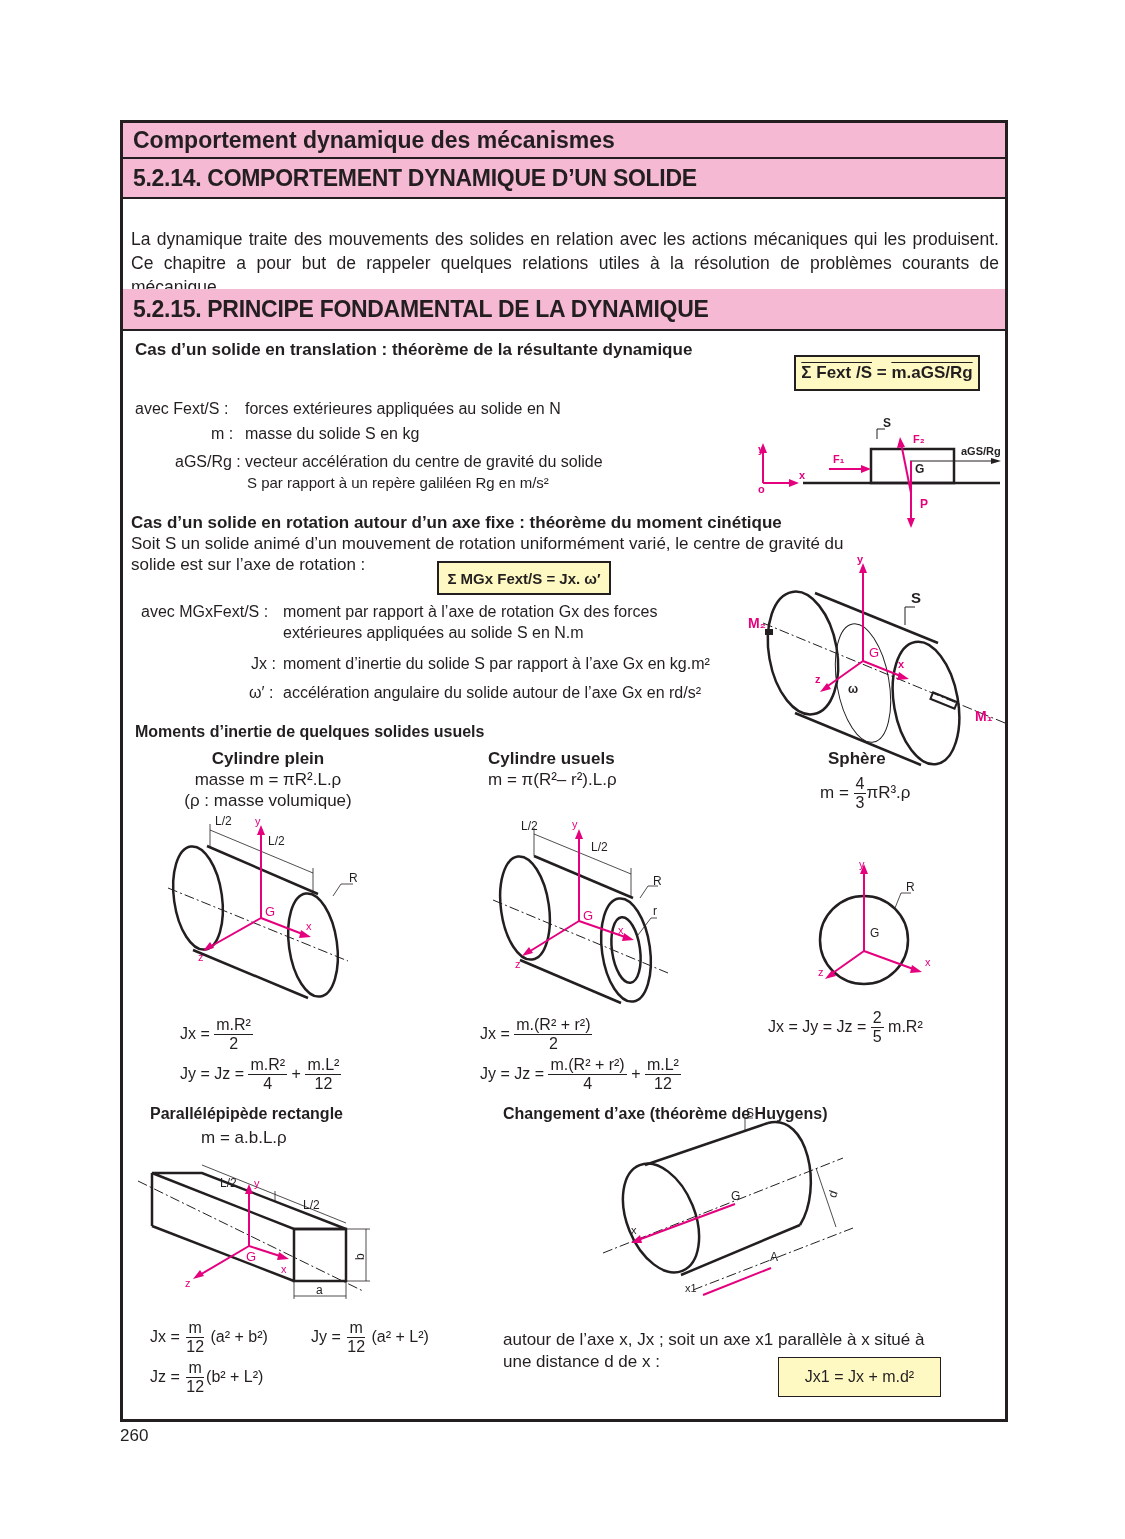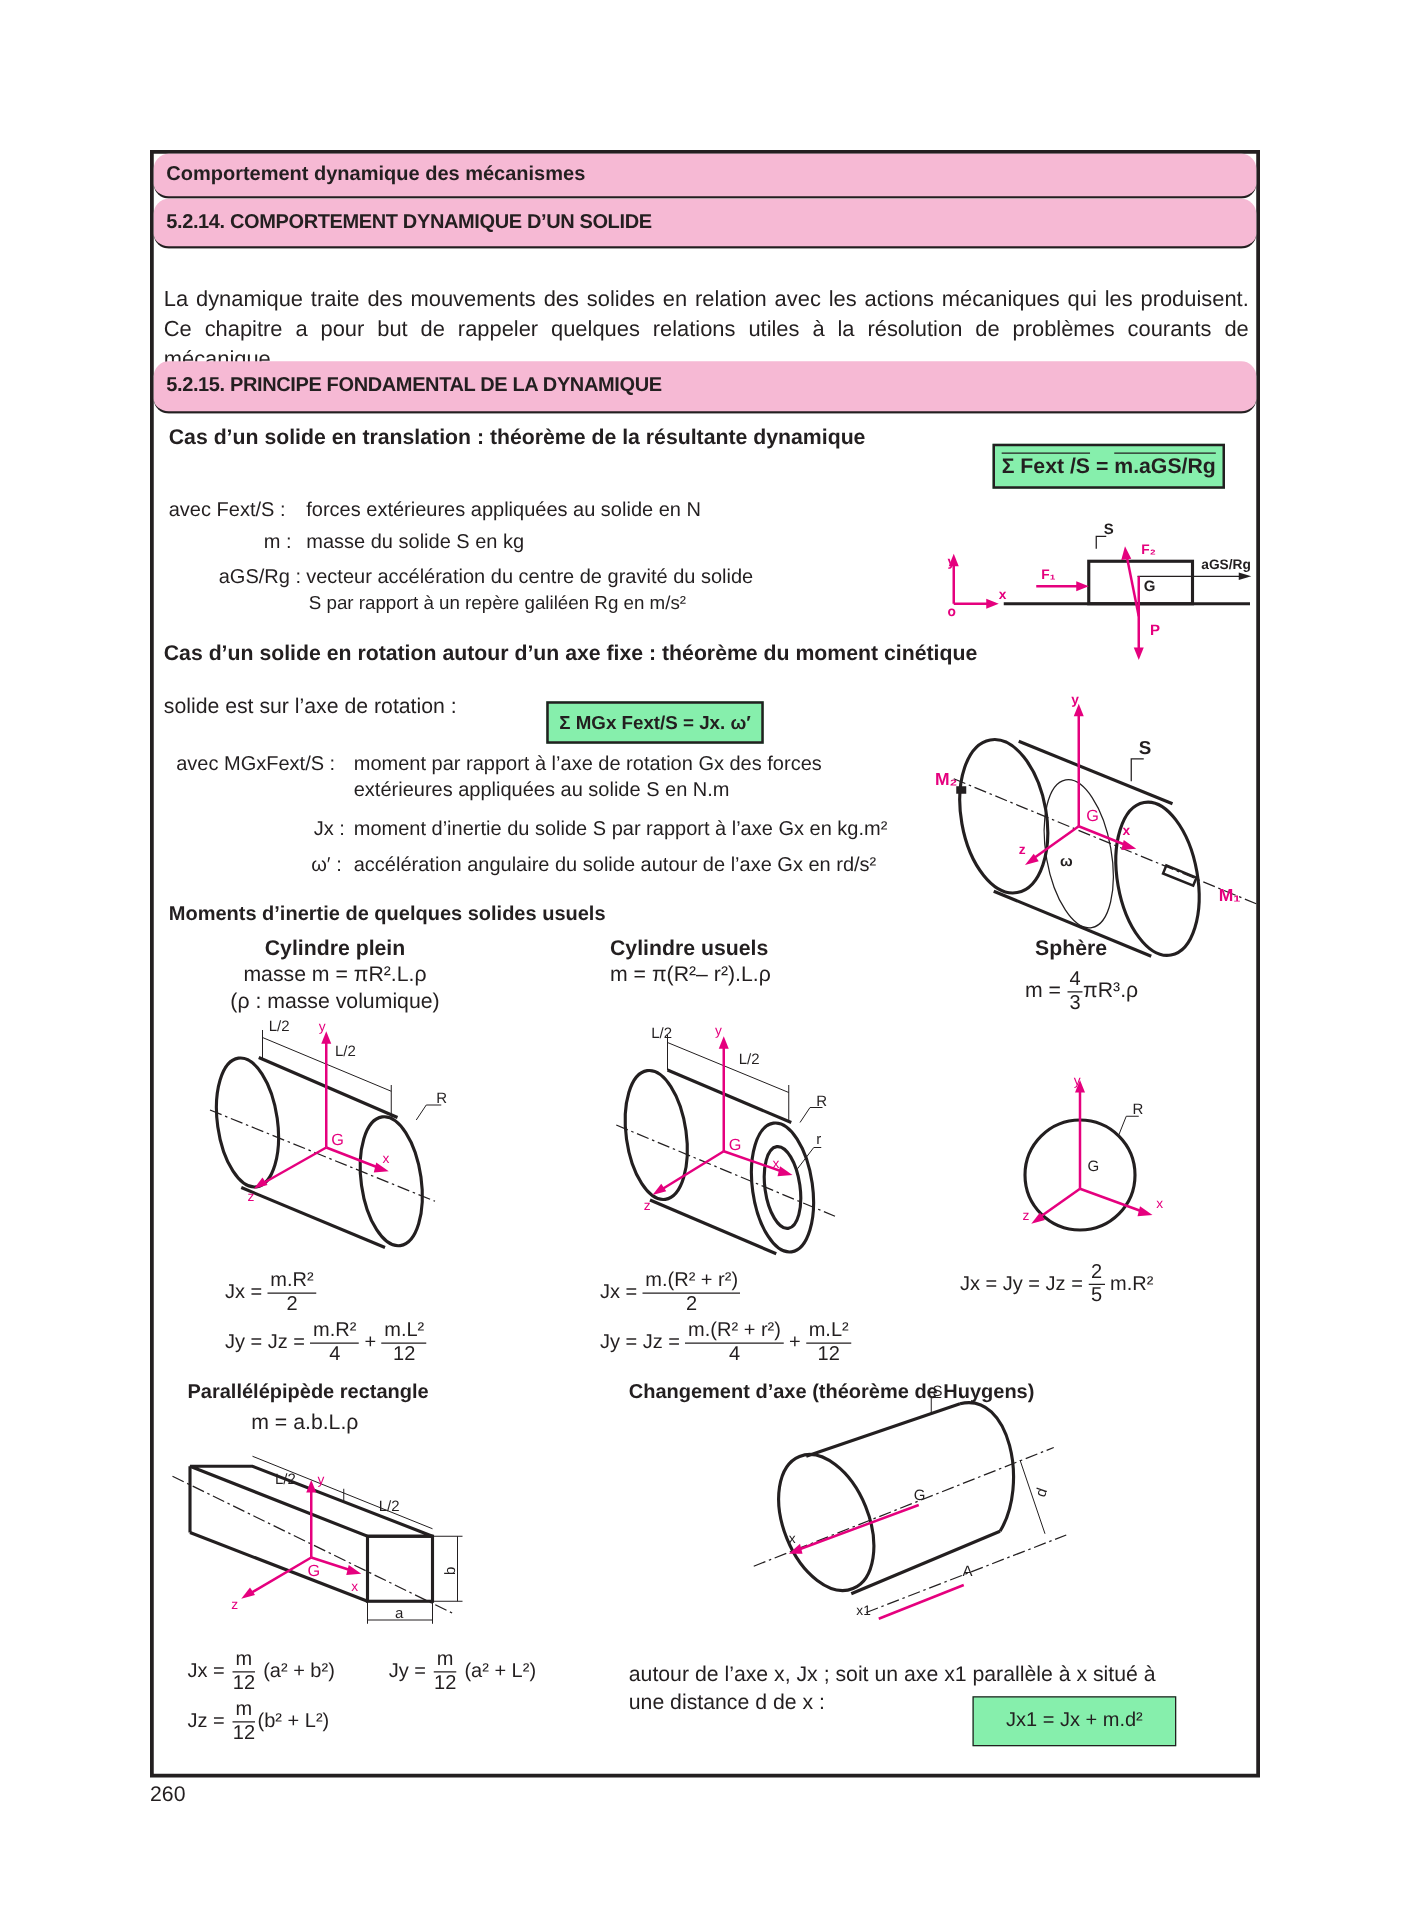--- a/index.html
+++ b/index.html
@@ -1,26 +1,26 @@
 <!DOCTYPE html>
 <html><head>
 <meta charset="utf-8">
 <style>
   html, body { margin:0; padding:0; background:#ffffff; }
   body { width:1125px; height:1539px; position:relative; font-family:"Liberation Sans", sans-serif; color:#231f20; overflow:hidden; }
   .frame { position:absolute; left:120px; top:120px; width:882px; height:1296px; border:3px solid #231f20; box-sizing:content-box; }
-  .band { position:absolute; left:0; width:882px; background:#f6b9d4; border-bottom:2px solid #231f20; box-sizing:border-box; font-weight:bold; font-size:16px; padding-left:10px; display:flex; align-items:center;border-radius:12px; }
+  .band { position:absolute; left:0; width:882px; background:#f6b9d4; border-bottom:2px solid #231f20; box-sizing:border-box; font-weight:bold; font-size:23px; padding-left:10px; display:flex; align-items:center; }
   .band.narrow { letter-spacing:-0.3px; }
   .intro { position:absolute; left:8px; top:90px; width:868px; font-size:17.5px; line-height:24px; text-align:justify; border-bottom:2px solid #231f20; padding-bottom:6px; }
   .abs { position:absolute; }
   .bold { font-weight:bold; }
   .t17 { font-size:17px; }
   .t16 { font-size:16px; }
   .t15 { font-size:15px; }
-  .pinkbox { position:absolute; background:#86efac; border:2px solid #231f20; font-weight:bold; font-size:17px; display:flex; align-items:center; justify-content:center; box-sizing:border-box; }
+  .pinkbox { position:absolute; background:#fef9c3; border:2px solid #231f20; font-weight:bold; font-size:17px; display:flex; align-items:center; justify-content:center; box-sizing:border-box; }
   .pinkbox.thin { font-weight:normal; border-width:1.5px; }
   .ov { text-decoration:overline; }
   .frac { display:inline-flex; flex-direction:column; align-items:center; vertical-align:middle; line-height:18px; font-size:16px; }
   .frac .n { border-bottom:1.5px solid #231f20; padding:0 2px; }
   .frac .d { padding:0 2px; }
   .eq { position:absolute; font-size:16px; white-space:nowrap; }
   .center { text-align:center; }
   svg { position:absolute; overflow:visible; }
   .pagenum { position:absolute; left:120px; top:1426px; font-size:17px; }
 </style>
@@ -69,20 +69,21 @@
     <text x="80" y="60" font-size="11" font-weight="bold" fill="#e5007e" font-family="Liberation Sans, sans-serif">F₁</text>
     <text x="162" y="70" font-size="12" font-weight="bold" fill="#231f20" font-family="Liberation Sans, sans-serif">G</text>
     <text x="208" y="52" font-size="11" font-weight="bold" fill="#231f20" font-family="Liberation Sans, sans-serif">aGS/Rg</text>
     <text x="5" y="50" font-size="11" font-weight="bold" fill="#e5007e" font-family="Liberation Sans, sans-serif">y</text>
     <text x="46" y="76" font-size="11" font-weight="bold" fill="#e5007e" font-family="Liberation Sans, sans-serif">x</text>
     <text x="5" y="90" font-size="11" font-weight="bold" fill="#e5007e" font-family="Liberation Sans, sans-serif">o</text>
     <text x="167" y="105" font-size="12" font-weight="bold" fill="#e5007e" font-family="Liberation Sans, sans-serif">P</text>
   </svg>
 
   <div class="abs bold t17" style="left:8px;top:390px;">Cas d’un solide en rotation autour d’un axe fixe : théorème du moment cinétique</div>
+  <div class="abs t17" style="left:8px;top:411px;">Soit S un solide animé d’un mouvement de rotation uniformément varié, le centre de gravité du</div>
   <div class="abs t17" style="left:8px;top:432px;">solide est sur l’axe de rotation :</div>
   <div class="pinkbox" style="left:314px;top:438px;width:174px;height:34px;font-size:15px;">Σ MGx Fext/S = Jx. ω′</div>
 
   <div class="abs t16" style="left:18px;top:480px;">avec MGxFext/S :</div>
   <div class="abs t16" style="left:160px;top:480px;">moment par rapport à l’axe de rotation Gx des forces</div>
   <div class="abs t16" style="left:160px;top:501px;">extérieures appliquées au solide S en N.m</div>
   <div class="abs t16" style="left:128px;top:532px;">Jx :</div>
   <div class="abs t16" style="left:160px;top:532px;">moment d’inertie du solide S par rapport à l’axe Gx en kg.m²</div>
   <div class="abs t16" style="left:126px;top:561px;">ω′ :</div>
   <div class="abs t16" style="left:160px;top:561px;">accélération angulaire du solide autour de l’axe Gx en rd/s²</div>

